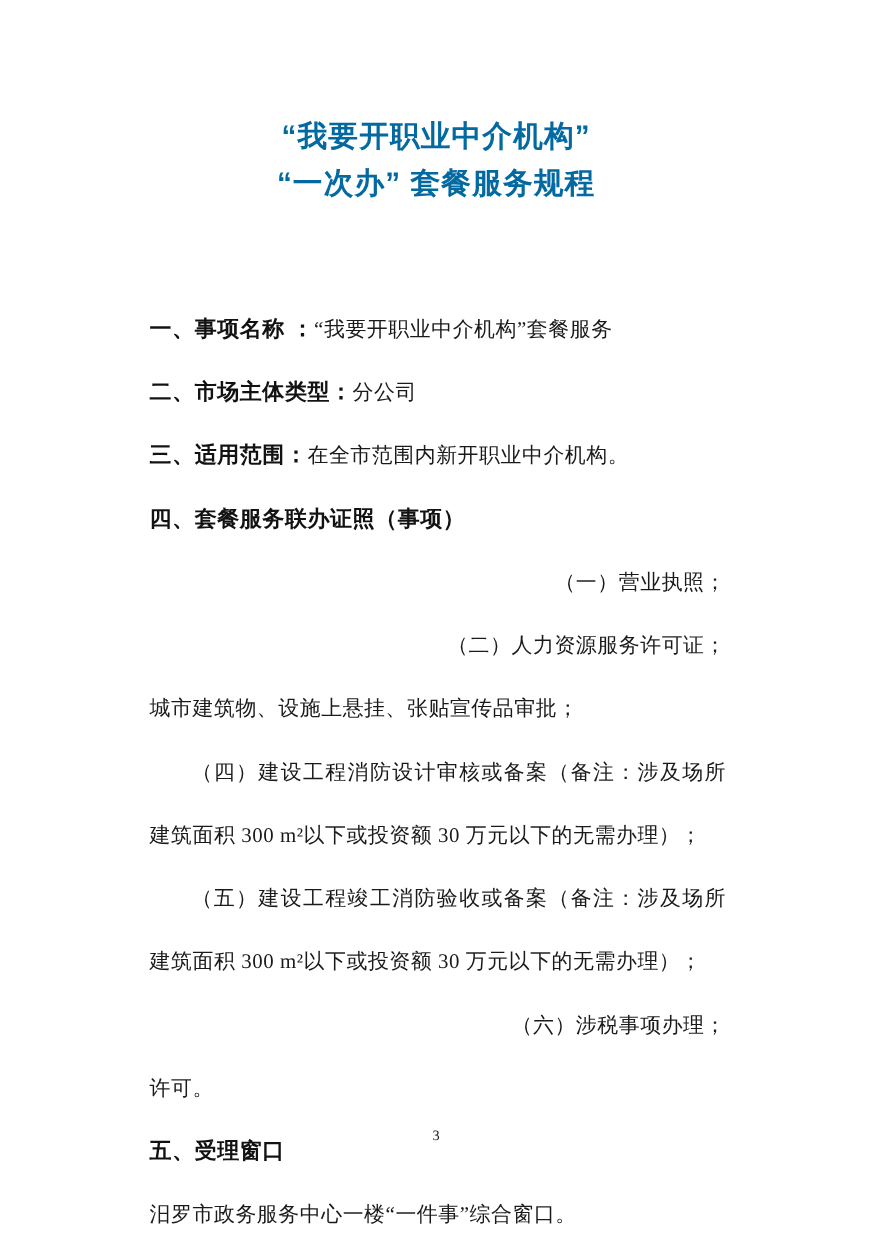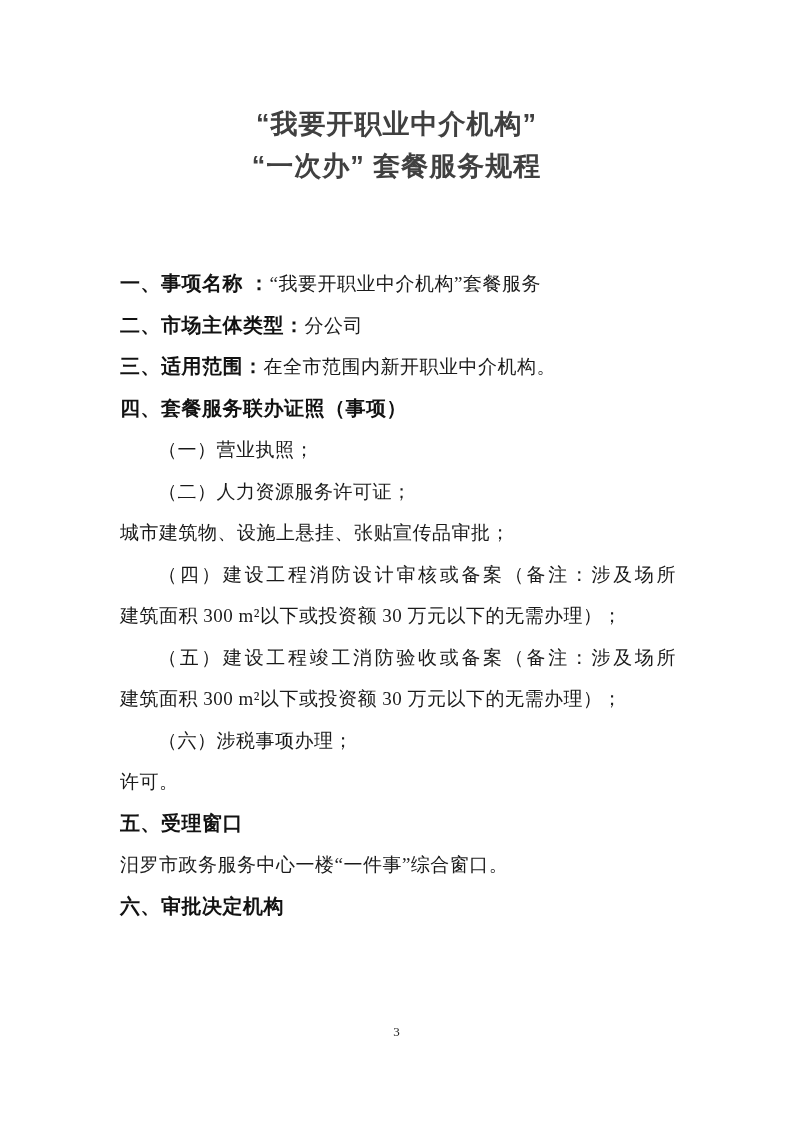--- a/index.html
+++ b/index.html
@@ -21,47 +21,48 @@
     left: 0;
     width: 100%;
     text-align: center;
   }
   .title {
     font-family: "Liberation Sans", "DejaVu Sans", sans-serif;
     font-weight: 700;
     font-size: 27px;
     line-height: 34px;
     letter-spacing: 1px;
-    color: #404040;
+    color: #0369a1;
   }
   .title + .title {
     margin-top: 8px;
   }
   .bodytext {
     position: absolute;
     left: 120px;
     top: 263px;
     width: 556px;
   }
   .ln {
-    margin: 0;
+    margin: 16px;
     font-family: "Liberation Serif", "DejaVu Serif", serif;
     font-size: 19px;
     line-height: 41.5px;
     color: #1a1a1a;
     letter-spacing: 0.5px;
   }
   .ln .lab {
     font-family: "Liberation Sans", "DejaVu Sans", sans-serif;
     font-weight: 700;
     font-size: 20px;
     color: #121212;
   }
   .ind {
     text-indent: 2em;
+    text-align: right;
   }
   .fill {
     text-align: justify;
     text-align-last: justify;
   }
   .page-num {
     position: absolute;
     top: 1022px;
     left: 0;
     width: 100%;

